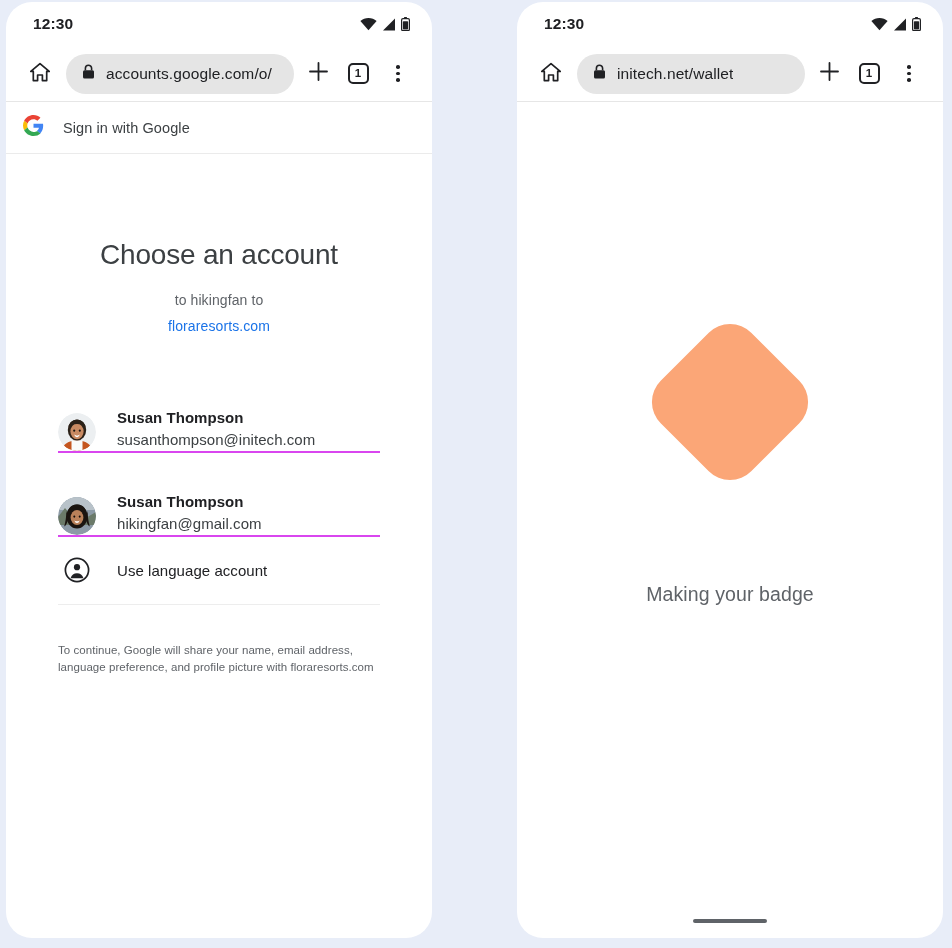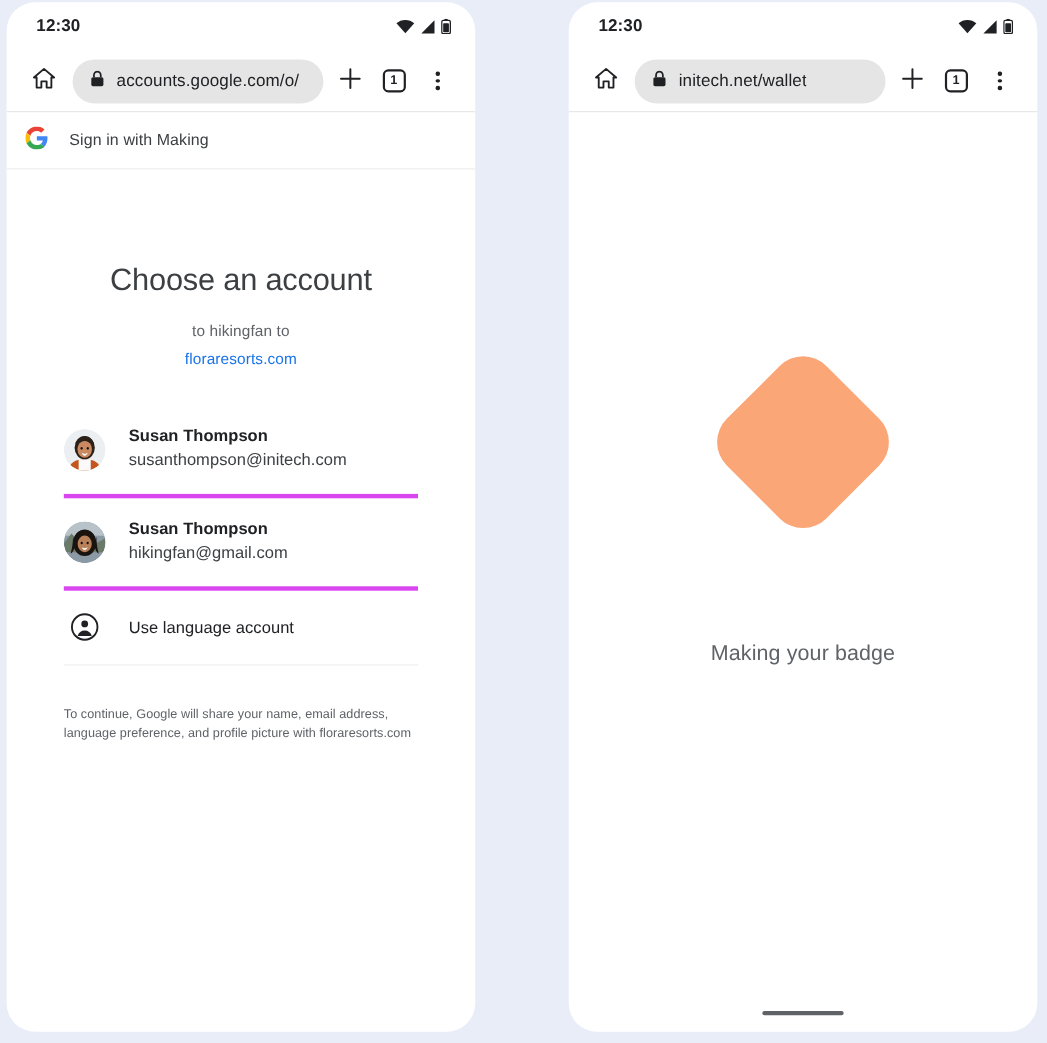--- a/index.html
+++ b/index.html
@@ -146,24 +146,24 @@
     font-size: 14px;
     color: #1a73e8;
     margin-top: 10px;
     letter-spacing: .1px;
   }
 
   .account-list { margin-top: 35px; }
 
   .account-row {
     display: flex;
-    align-items: center;
+    align-items: flex-end;
     gap: 21px;
     height: 84px;
-    border-bottom: 4px solid #d946ef;
+    border-bottom: 2px solid #d946ef;
   }
   .account-row:first-child { border-top: none; }
 
   .avatar {
     width: 38px; height: 38px;
     border-radius: 50%;
     flex: 0 0 auto;
     overflow: hidden;
     position: relative;
   }
@@ -310,21 +310,21 @@
 
     <div class="gbar">
       <span>
         <svg width="21" height="21" viewBox="0 0 48 48">
           <path fill="#EA4335" d="M24 9.5c3.5 0 6.6 1.2 9.1 3.6l6.8-6.8C35.9 2.4 30.3 0 24 0 14.6 0 6.5 5.4 2.6 13.2l7.9 6.1C12.4 13.6 17.7 9.5 24 9.5z"></path>
           <path fill="#4285F4" d="M46.1 24.6c0-1.6-.1-3.2-.4-4.6H24v9.1h12.4c-.5 2.9-2.1 5.3-4.6 7l7.6 5.9c4.4-4.1 6.7-10.1 6.7-17.4z"></path>
           <path fill="#FBBC05" d="M10.5 28.6c-.5-1.4-.8-2.9-.8-4.6s.3-3.2.8-4.6l-7.9-6.1C1 16.5 0 20.1 0 24s1 7.5 2.6 10.7l7.9-6.1z"></path>
           <path fill="#34A853" d="M24 48c6.5 0 11.9-2.1 15.9-5.8l-7.6-5.9c-2.1 1.4-4.8 2.3-8.3 2.3-6.3 0-11.6-4.1-13.5-9.9l-7.9 6.1C6.5 42.6 14.6 48 24 48z"></path>
         </svg>
       </span>
-      <span class="gbar-title">Sign in with Making</span>
+      <span class="gbar-title">Sign in with Google</span>
     </div>
 
     <div class="chooser">
       <div class="chooser-head">
         <div class="chooser-title">Choose an account</div>
         <div class="chooser-sub">to hikingfan to</div>
         <div class="chooser-domain" style="color: rgb(26, 115, 232);">floraresorts.com</div>
       </div>
 
       <div class="account-list">

